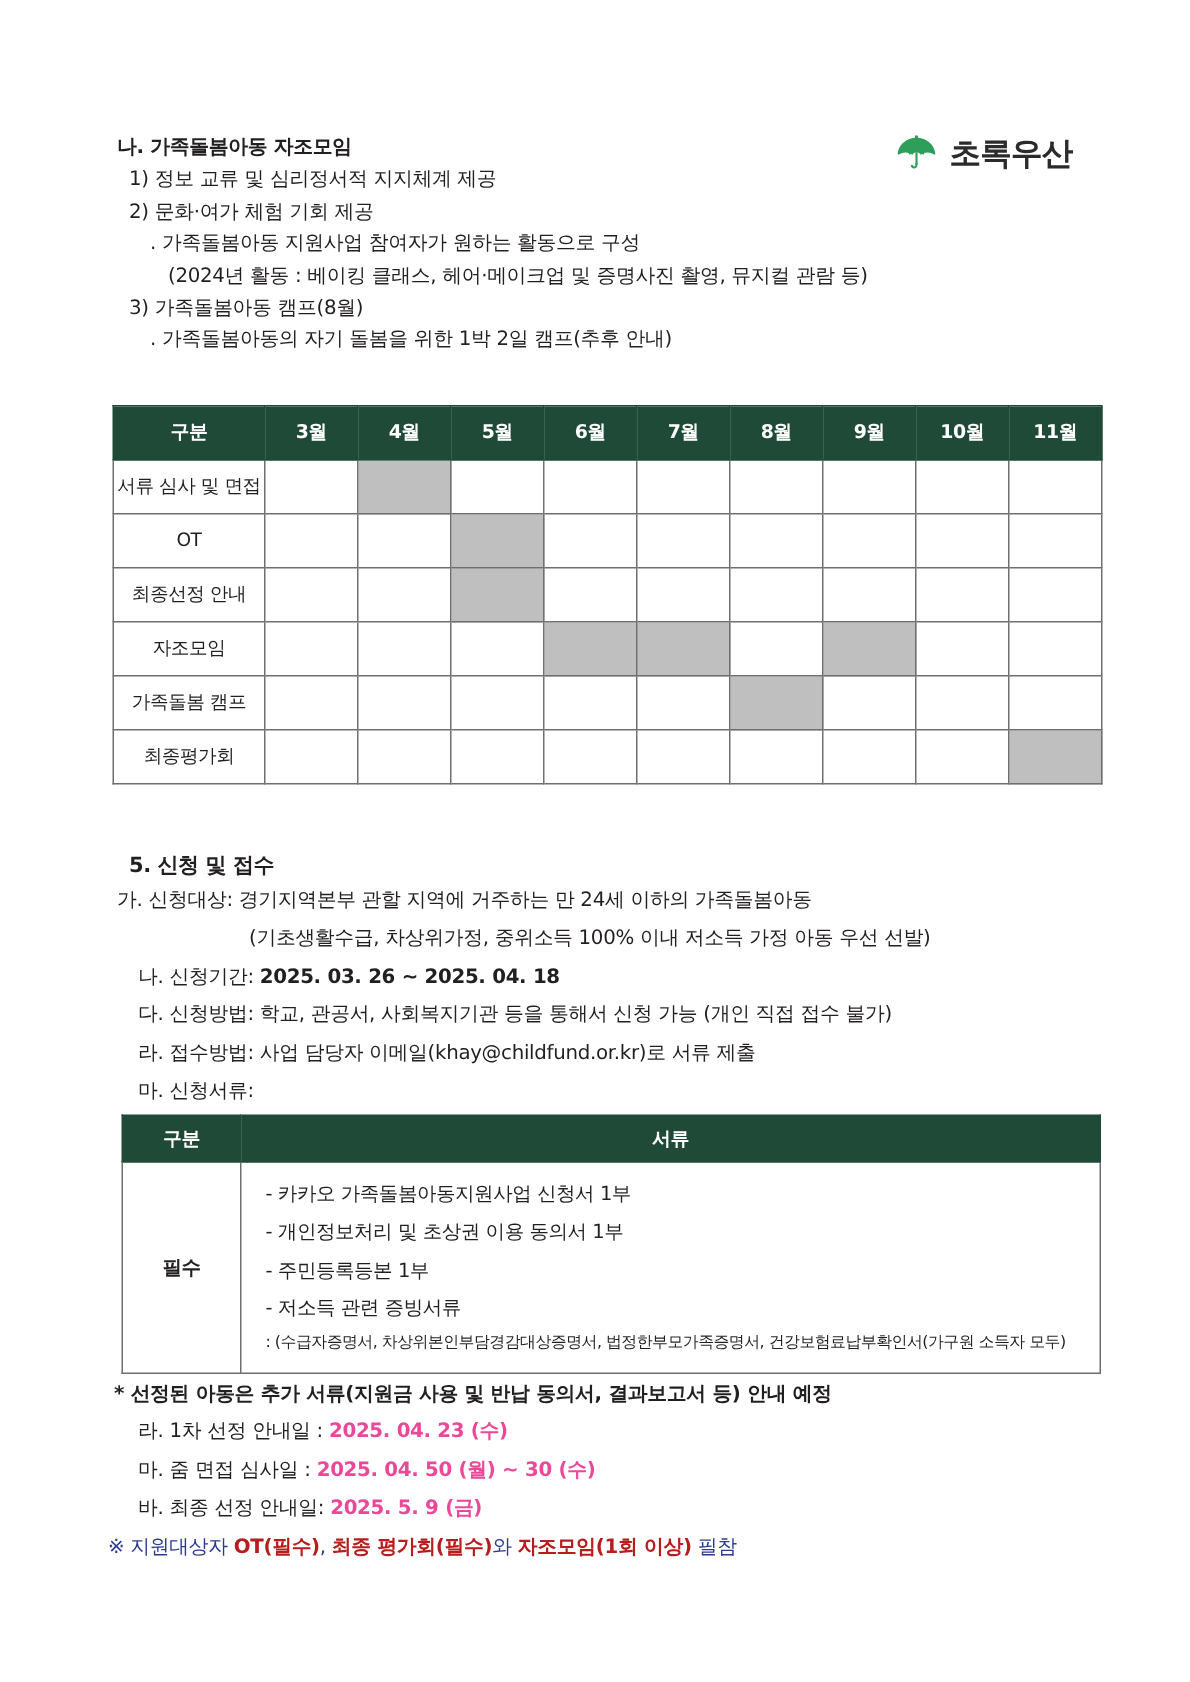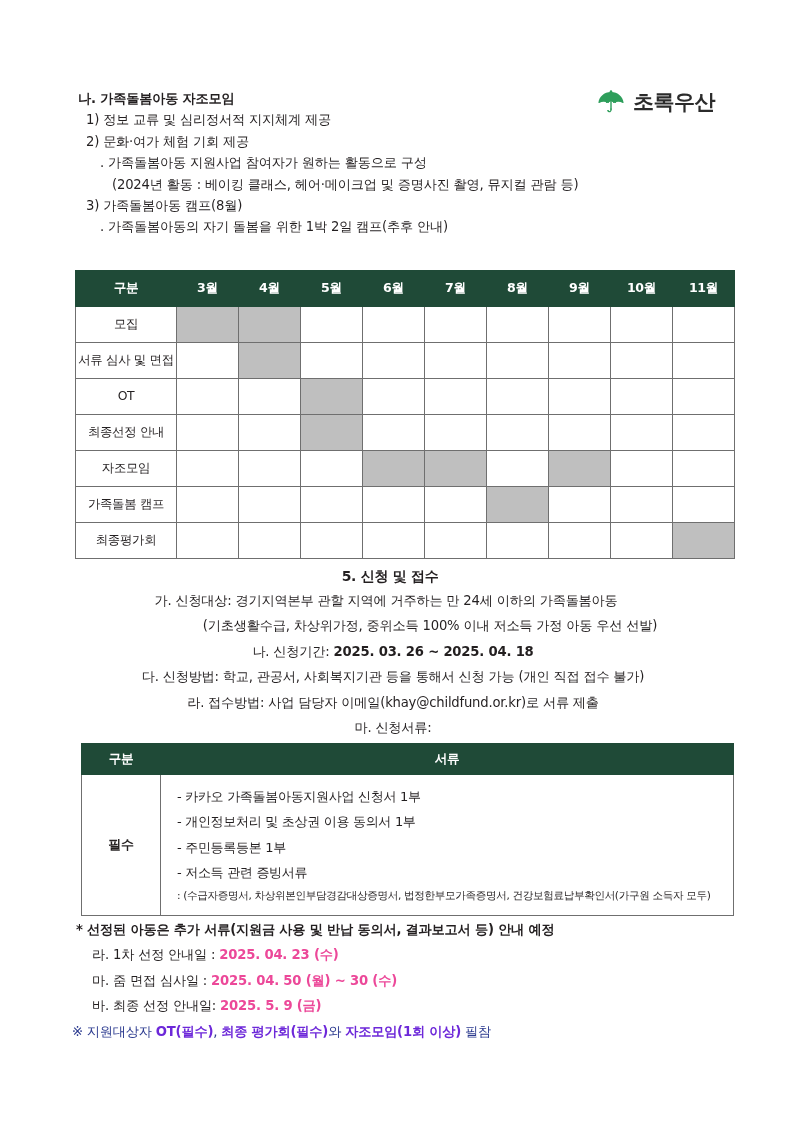--- a/index.html
+++ b/index.html
@@ -98,21 +98,20 @@
   table.sched td.on { background: #bfbfbf; }
   .col-label { width: 101px; }
   .col-m { width: 62px; }
 
   
   .sec5 {
     position: absolute;
     left: 0;
     top: 568px;
     width: 694px;
-    text-align: center;
   }
   .sec-title {
     font-size: 14px;
     font-weight: 700;
     padding-left: 86px;
     letter-spacing: -0.3px;
     color: #231f20;
   }
   .sec5 .line { margin-top: 4px; }
   .ind-a { padding-left: 78px; }
@@ -172,21 +171,21 @@
     position: absolute;
     left: 0;
     top: 915px;
     width: 793px;
   }
   .foot .line { margin-top: 4px; }
   .star { padding-left: 76px; font-weight: 700; font-size: 13.2px; }
   .foot-item { padding-left: 92px; }
   .red { color: #ec4899; font-weight: 700; }
   .blue { color: #2b3a8f; }
-  .blue-b { color: #6d28d9; font-weight: 700; }
+  .blue-b { color: #b91c1c; font-weight: 700; }
   .note-last { padding-left: 72px; }
 </style>
 </head>
 <body>
 
 <div class="page">
 
   <div class="logo">
     <svg class="logo-icon" viewBox="0 0 32 32">
       <path d="M16 5.2 C8.6 5.2 3.2 10.4 2.6 16.4 C2.55 17.0 3.0 17.3 3.5 17.0 C5.0 16.1 6.6 15.6 8.2 15.6 C9.9 15.6 11.4 16.1 12.8 17.0 C13.2 17.25 13.6 17.1 13.7 16.7 C13.75 16.5 13.8 16.3 13.9 16.1 L13.9 16.1 Z" fill="#2e9e5b"></path>
@@ -231,32 +230,20 @@
           <th>5월</th>
           <th>6월</th>
           <th>7월</th>
           <th>8월</th>
           <th>9월</th>
           <th>10월</th>
           <th>11월</th>
         </tr>
       </thead>
       <tbody>
-          <tr>
-            <td class="rowhead">모집</td>
-            <td class="on"></td>
-            <td class="on"></td>
-            <td></td>
-            <td></td>
-            <td></td>
-            <td></td>
-            <td></td>
-            <td></td>
-            <td></td>
-          </tr>
           <tr>
             <td class="rowhead">서류 심사 및 면접</td>
             <td></td>
             <td class="on"></td>
             <td></td>
             <td></td>
             <td></td>
             <td></td>
             <td></td>
             <td></td>

